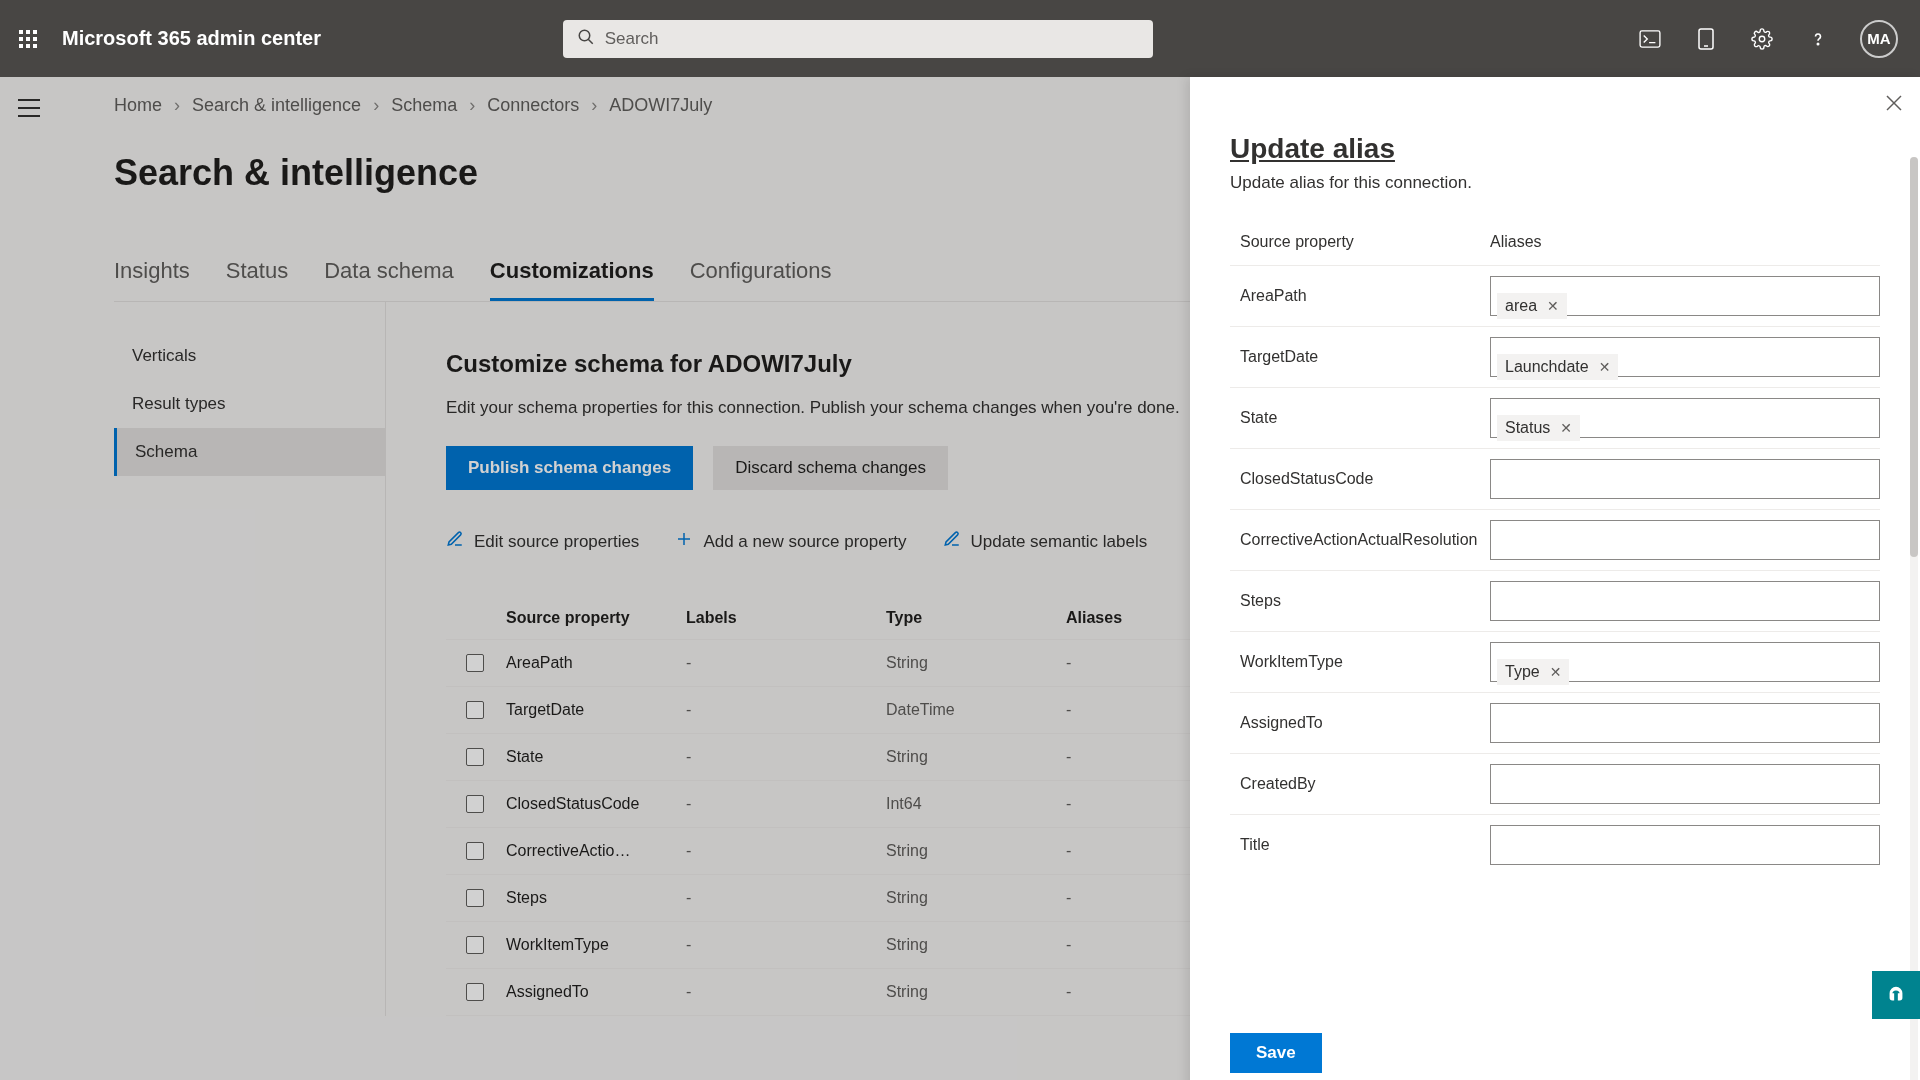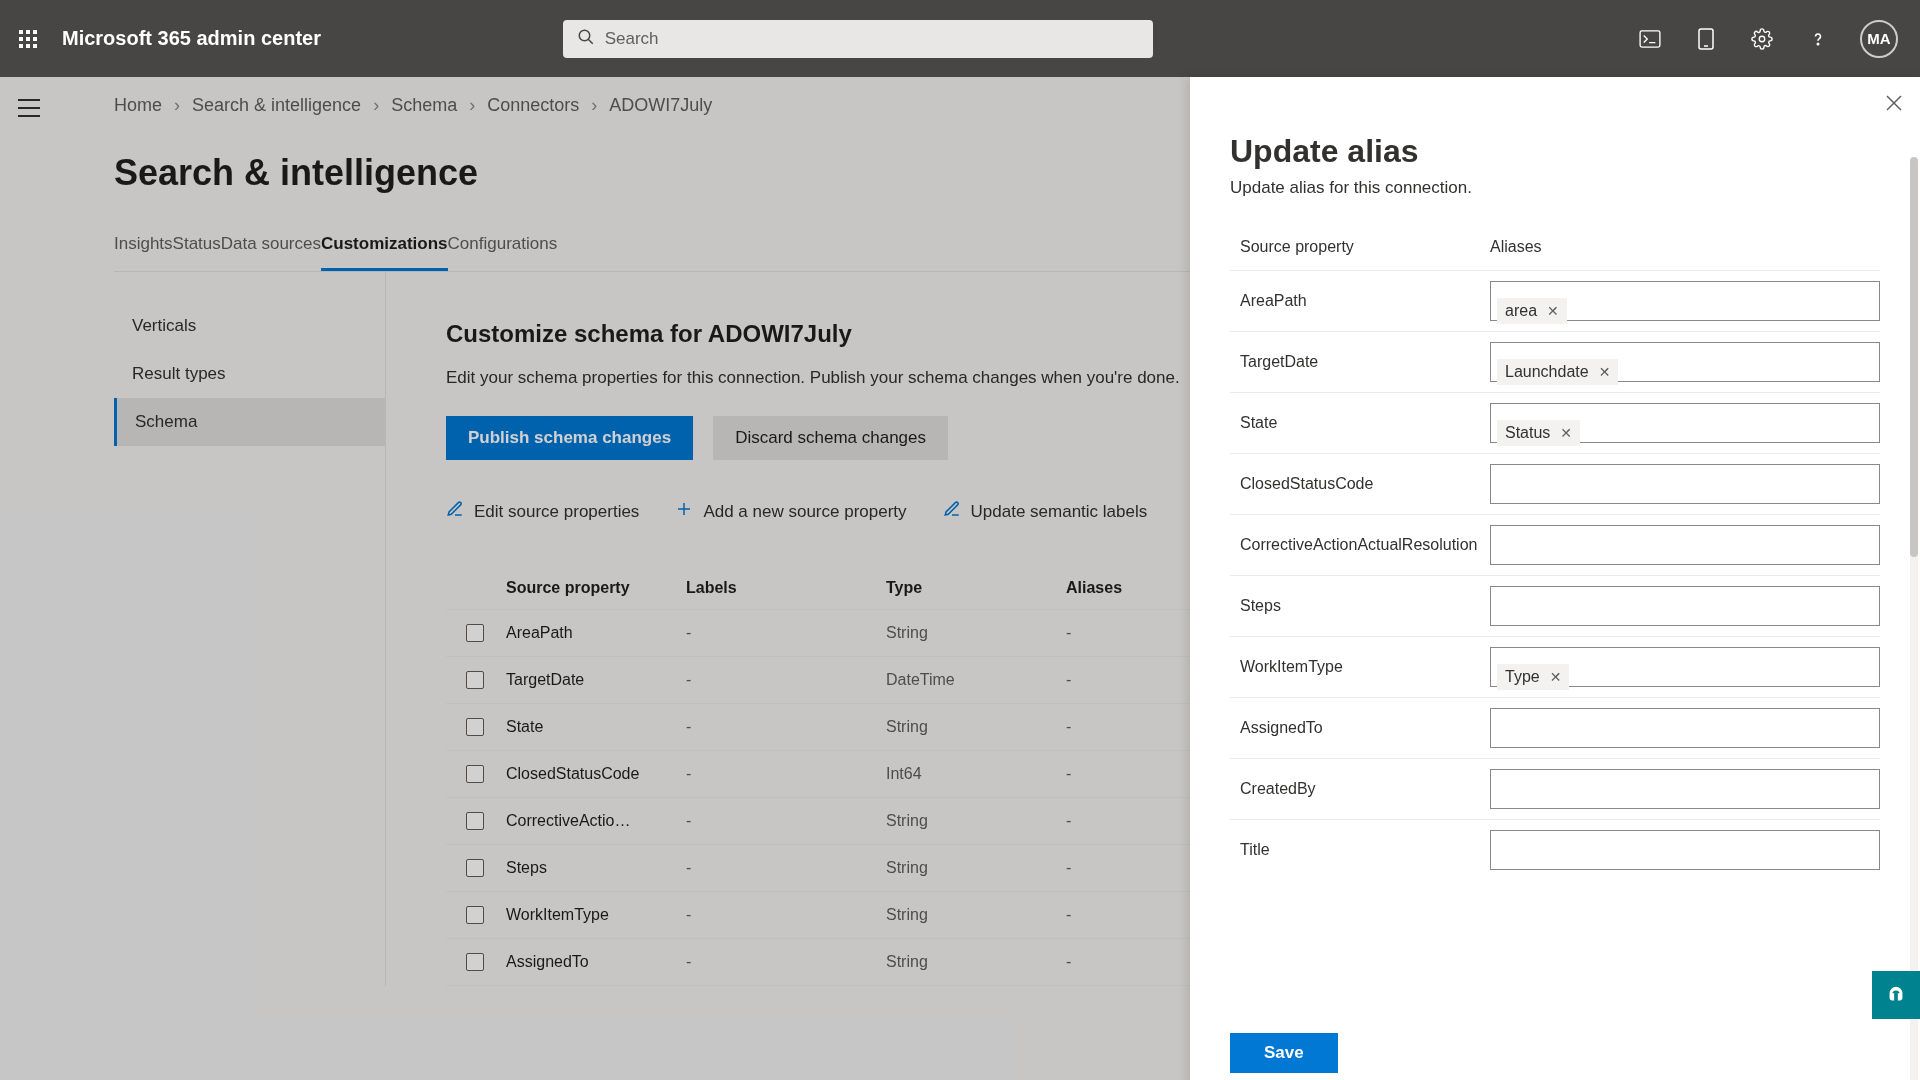--- a/index.html
+++ b/index.html
@@ -24,21 +24,21 @@
   .content { margin-left: 114px; padding-top: 18px; padding-right: 40px; }
 
   
   .breadcrumb { display: flex; align-items: center; gap: 12px; font-size: 18px; color: #605e5c; }
   .breadcrumb .bc-item { cursor: pointer; }
   .chev { color: #8a8886; }
 
   .page-title { font-size: 36px; font-weight: 700; margin-top: 36px; color: #201f1e; }
 
   
-  .tabs { display: flex; margin-top: 40px; font-size: 17px; color: #605e5c; border-bottom: 0; }
+  .tabs { display: flex; gap: 36px; margin-top: 64px; font-size: 22px; color: #605e5c; border-bottom: 0; }
   .tab { padding-bottom: 14px; cursor: pointer; }
   .tab.active { color: #201f1e; font-weight: 600; border-bottom: 3px solid #0078d4; }
 
   .divider { height: 1px; background: #e1dfdd; margin-top: 0; }
 
   
   .cols { display: flex; margin-top: 0; }
   .leftnav { width: 272px; border-right: 1px solid #e1dfdd; padding-top: 30px; }
   .leftnav-item { padding: 14px 18px; font-size: 17px; cursor: pointer; }
   .leftnav-item.active { background: #e1dfdd; border-left: 3px solid #0078d4; }
@@ -64,32 +64,32 @@
   .tbl-row .dim { color: #605e5c; }
   .cb { width: 18px; height: 18px; border: 1px solid #605e5c; border-radius: 2px; margin-left: 20px; cursor: pointer; background:#fff;}
 
   
   .scrim { position: absolute; inset: 0; background: rgba(0,0,0,0.18); }
 
   
   .panel { position: absolute; right: 0; top: 0; bottom: 0; width: 730px; background: #fff; box-shadow: -4px 0 10px rgba(0,0,0,0.1); display: flex; flex-direction: column;}
   .panel-close { position: absolute; right: 18px; top: 18px; cursor: pointer; color: #605e5c; font-size: 18px;}
   .panel-inner { padding: 56px 40px 0 40px; flex:1; overflow:auto;}
-  .panel-title { font-size: 32px; font-weight: 700; }
+  .panel-title { font-size: 28px; font-weight: 700; text-decoration: underline; }
   .panel-sub { font-size: 17px; margin-top: 8px; color: #323130; }
 
   .alias-table { margin-top: 40px; }
   .alias-head { display: grid; grid-template-columns: 250px 1fr; padding: 0 0 14px 10px; font-size: 16px; color: #323130; font-weight:400;}
   .alias-row { display: grid; grid-template-columns: 250px 1fr; align-items: center; border-top: 1px solid #edebe9; padding: 10px 0 10px 10px; }
   .alias-row .prop { font-size: 16px; color: #323130; overflow: hidden; text-overflow: ellipsis; white-space: nowrap; padding-right:10px;}
   .alias-input { border: 1px solid #8a8886; height: 40px; display: flex; align-items: center; padding: 16px 6px; gap: 6px; flex-wrap: wrap; }
   .tag { background: #f3f2f1; padding: 4px 8px; font-size: 16px; display: inline-flex; align-items: center; gap: 10px; color:#323130;}
   .tag .x { color: #605e5c; cursor: pointer; font-size: 14px;}
   .panel-footer { padding: 16px 40px 24px; border-top: 0; }
-  .save-btn { background: #0078d4; color: #fff; border: none; padding: 10px 34px; font-size: 17px; font-weight: 600; cursor: pointer; margin-top: 32px; }
+  .save-btn { background: #0078d4; color: #fff; border: none; padding: 10px 26px; font-size: 17px; font-weight: 600; cursor: pointer; margin-top: 32px; }
 
   
   .help-fab { position: absolute; right: 0; top: 894px; width: 48px; height: 48px; background: #00838f; display:flex; align-items:center; justify-content:center; cursor:pointer;}
   .help-fab svg { fill:#fff; }
 
   
   .scroll-hint { position:absolute; right:2px; top:80px; bottom:10px; width:8px; background:#f3f2f1; border-radius:4px;}
   .scroll-thumb { position:absolute; top:0; width:8px; height:400px; background:#c8c6c4; border-radius:4px;}
 </style>
 </head>
@@ -168,21 +168,21 @@
       <span class="bc-item">Connectors</span>
       <span class="chev">›</span>
       <span class="bc-item">ADOWI7July</span>
     </div>
 
     <h1 class="page-title">Search &amp; intelligence</h1>
 
     <div class="tabs">
       <div class="tab">Insights</div>
       <div class="tab">Status</div>
-      <div class="tab">Data sources</div>
+      <div class="tab">Data schema</div>
       <div class="tab active">Customizations</div>
       <div class="tab">Configurations</div>
     </div>
     <div class="divider"></div>
 
     <div class="cols">
       <div class="leftnav">
         <div class="leftnav-item">Verticals</div>
         <div class="leftnav-item">Result types</div>
         <div class="leftnav-item active">Schema</div>

